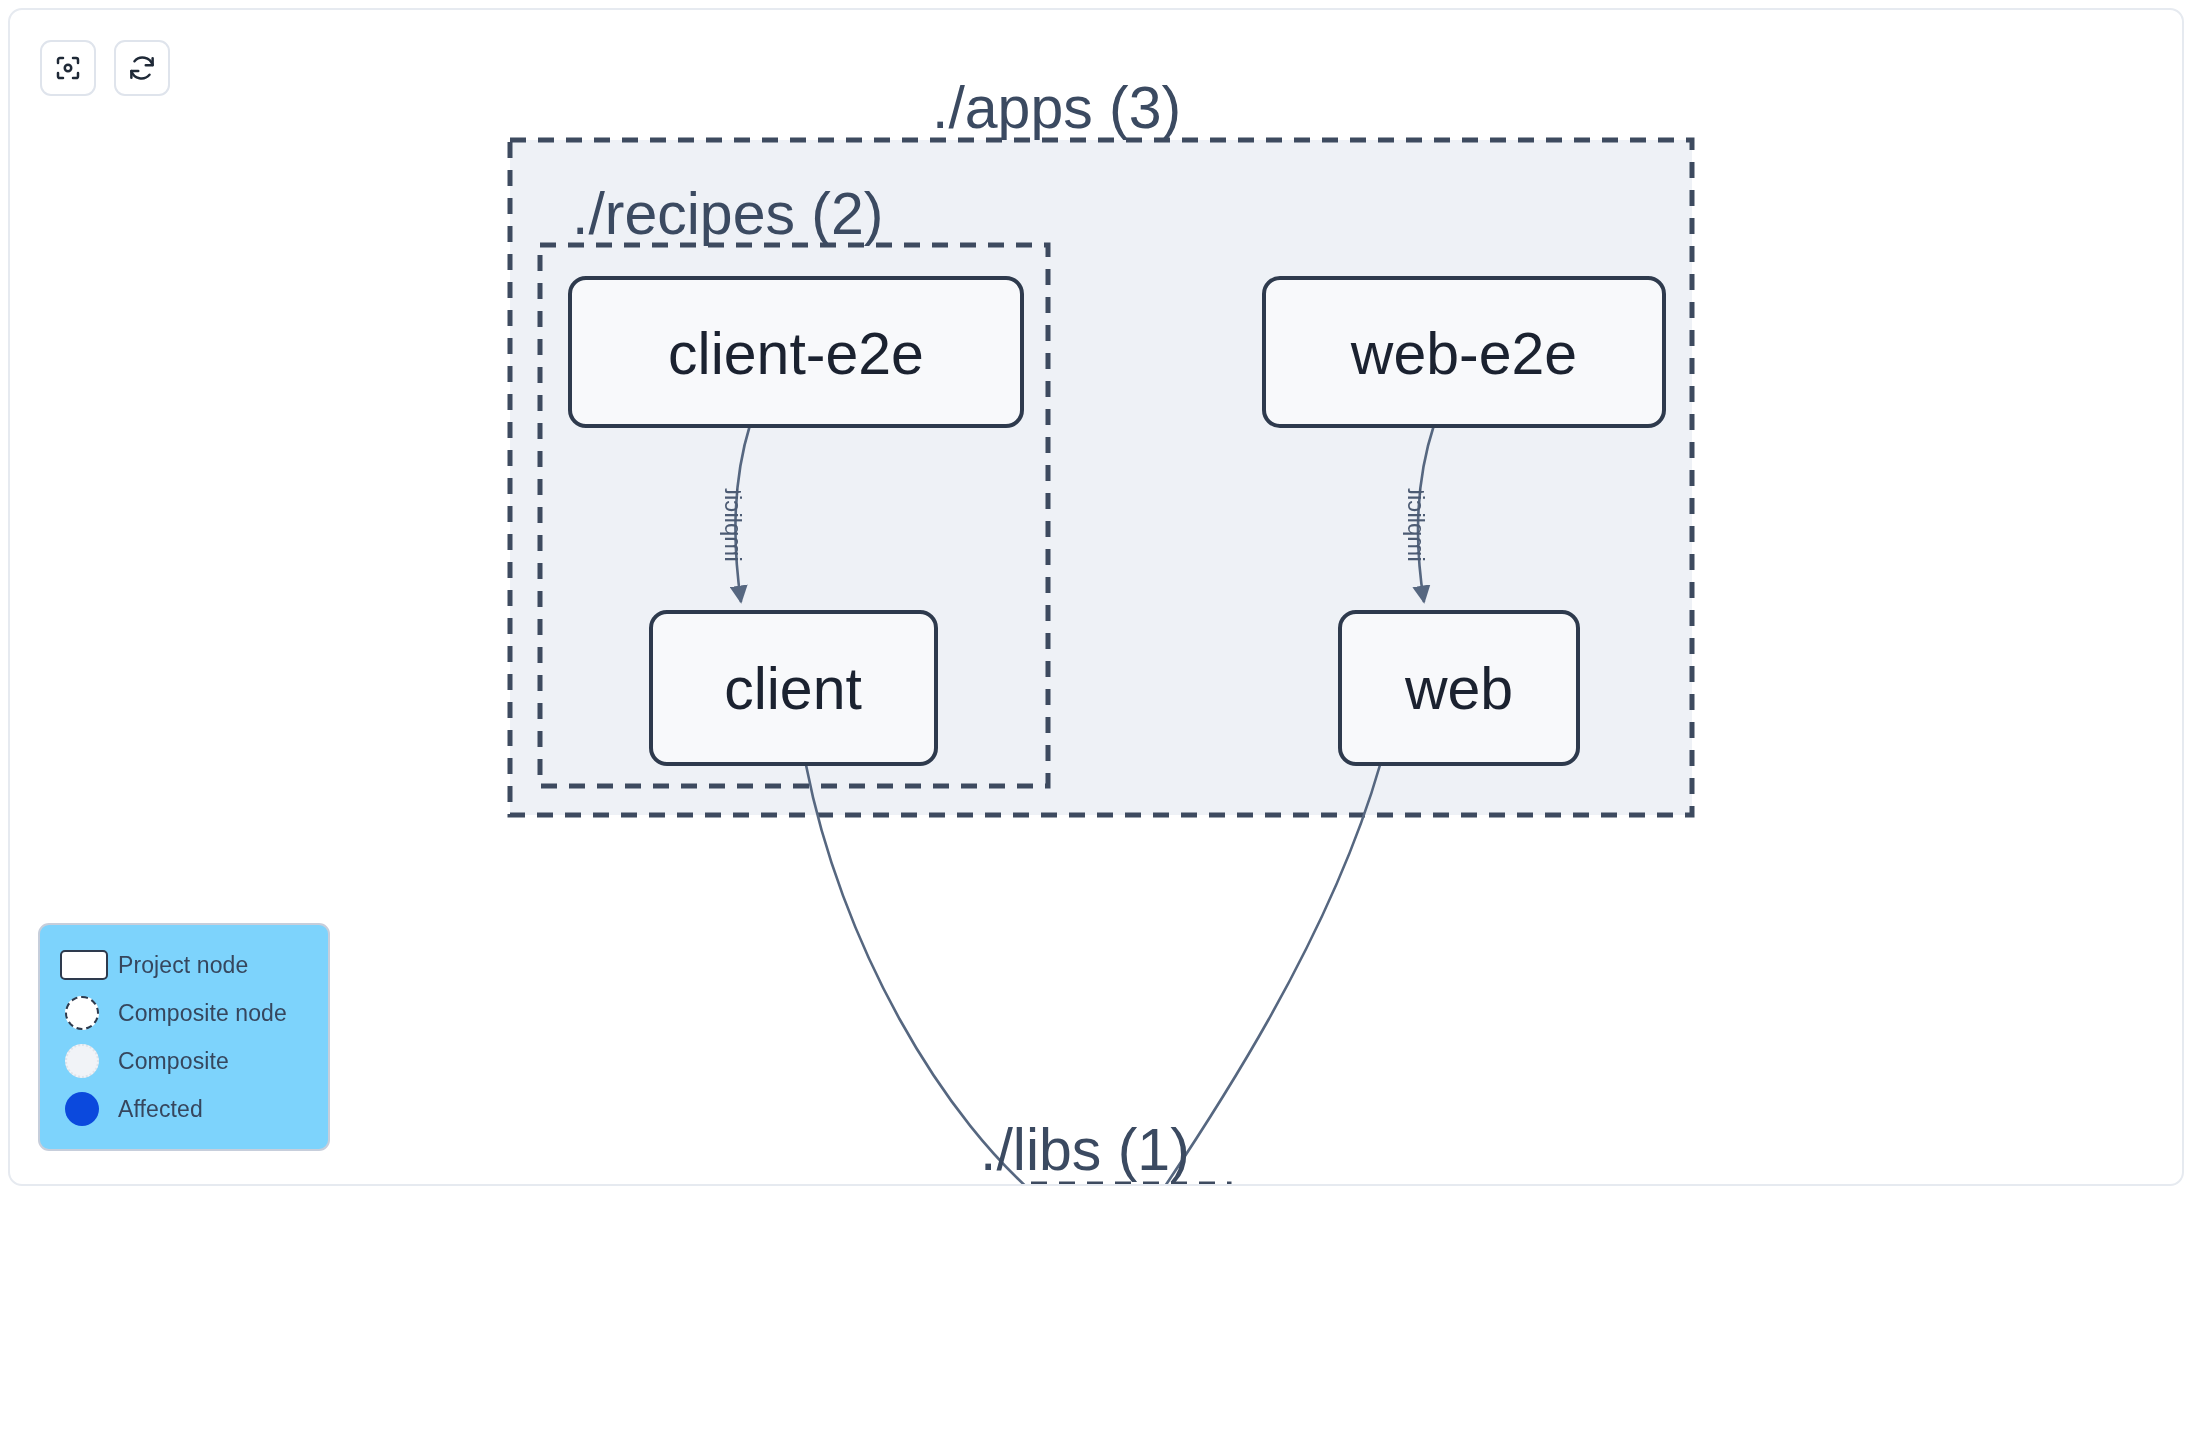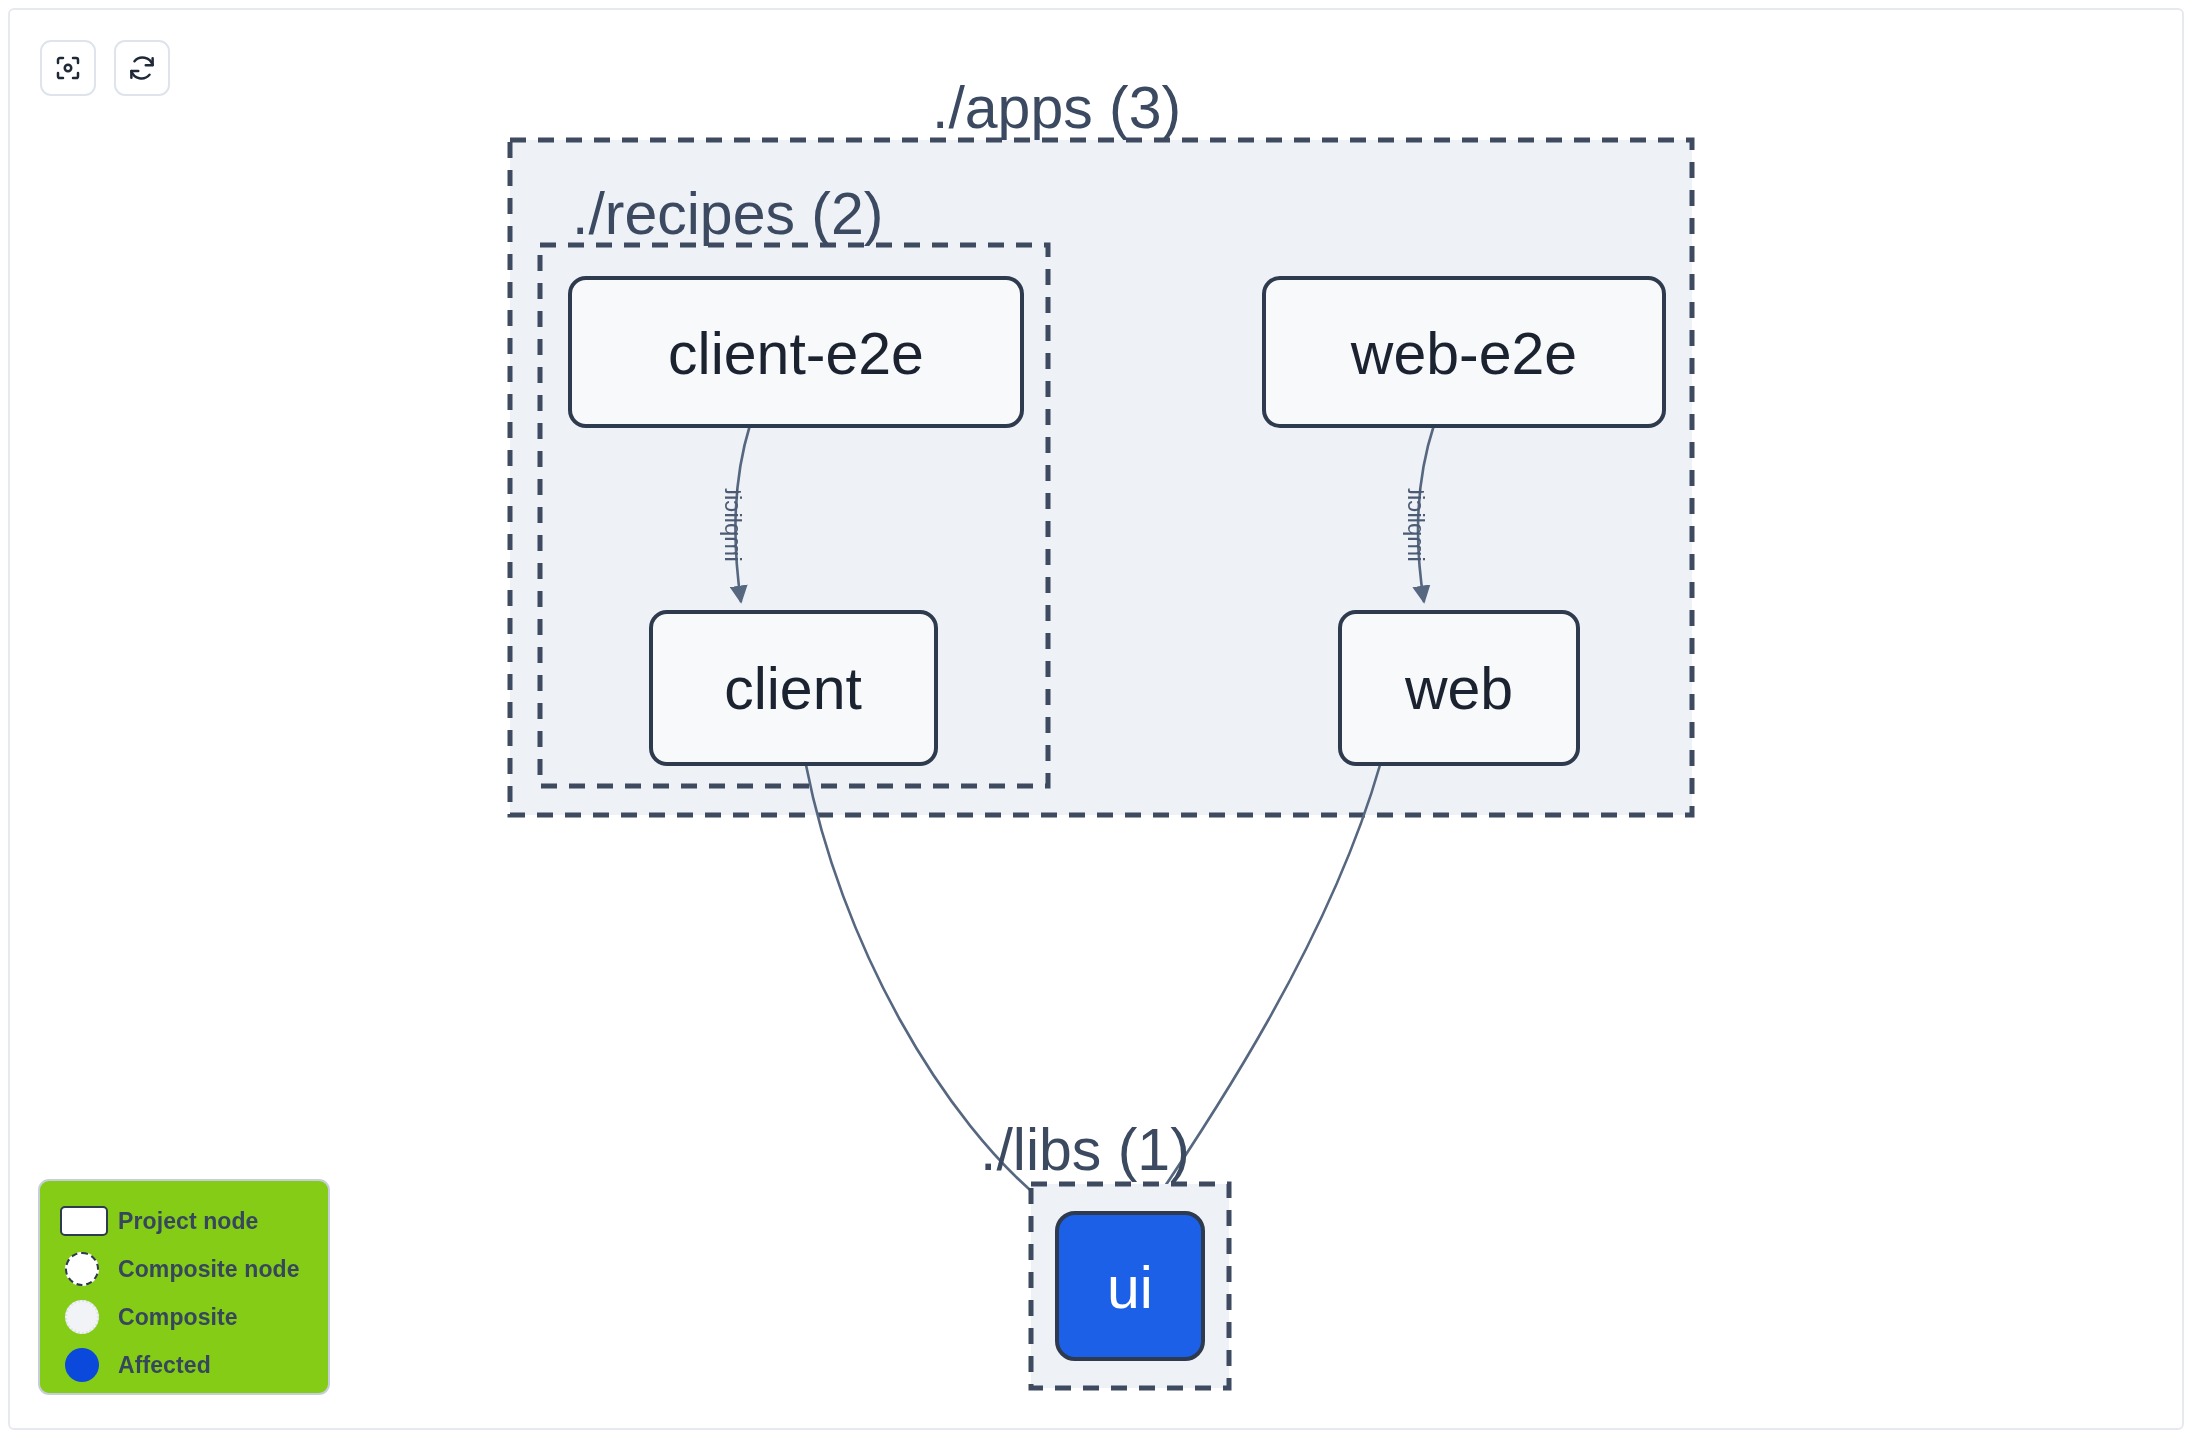--- a/index.html
+++ b/index.html
@@ -13,25 +13,25 @@
     font-family: "Liberation Sans", sans-serif;
     overflow: hidden;
   }
 
   
   #app-frame {
     position: absolute;
     left: 8px;
     top: 8px;
     width: 2176px;
-    height: 1422px;
+    height: 1178px;
     box-sizing: border-box;
     background: #ffffff;
     border: 2px solid #e6eaf0;
-    border-radius: 6px;
+    border-radius: 14px;
     overflow: hidden;
   }
 
   
   #graph-canvas {
     position: absolute;
     left: 0;
     top: 0;
     width: 2176px;
     height: 1422px;
@@ -61,26 +61,25 @@
   }
   .tool-btn svg { display: block; }
 
   
   #legend {
     position: absolute;
     left: 28px;
     bottom: 33px;
     box-sizing: border-box;
     width: 292px;
-    background: #84cc16;
+    background: #7dd3fc;
     border: 2px solid #c7cedb;
     border-radius: 11px;
-    padding: 16px 18px 4px 20px;
+    padding: 16px 18px 16px 20px;
     z-index: 40;
-    font-weight: bold;
   }
   .legend-row {
     display: flex;
     align-items: center;
     height: 48px;
   }
   .legend-swatch {
     width: 58px;
     flex: 0 0 58px;
     display: flex;

